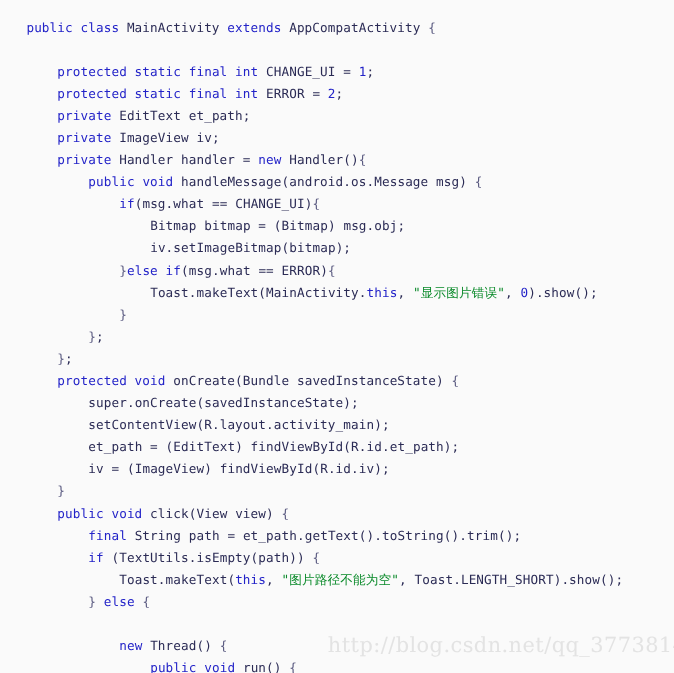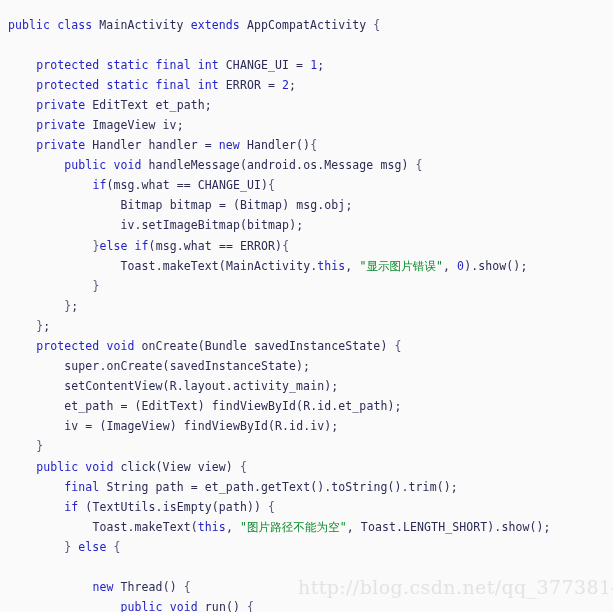--- a/index.html
+++ b/index.html
@@ -33,21 +33,21 @@
     font-size: 11.5px;
     line-height: 20.1px;
     letter-spacing: 0.1px;
     white-space: pre;
     z-index: 2;
   }
 
   .ln {
     display: block;
     height: 20.1px;
-    padding-left: 8px;
+    padding-left: 24px;
     white-space: pre;
   }
 
   
   .kw   { color: #2323c8; }
   .id   { color: #2b2b55; }
   .num  { color: #2323c8; }
   .str  { color: #0a8a2a; }
   .punc { color: #2b2b55; }
   .brace{ color: #5a5a80; }

